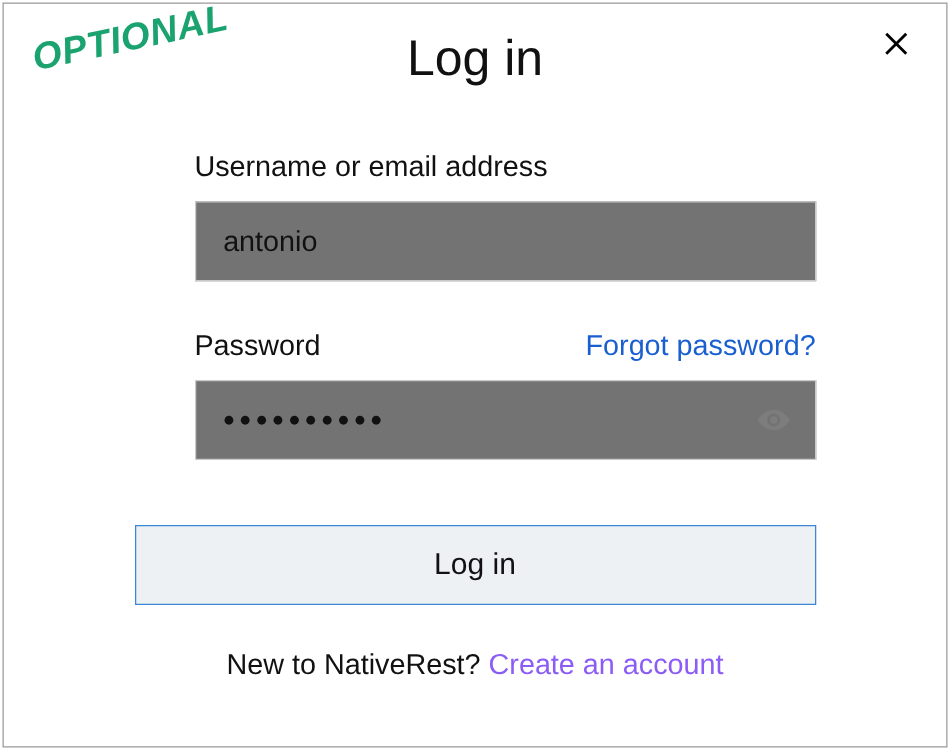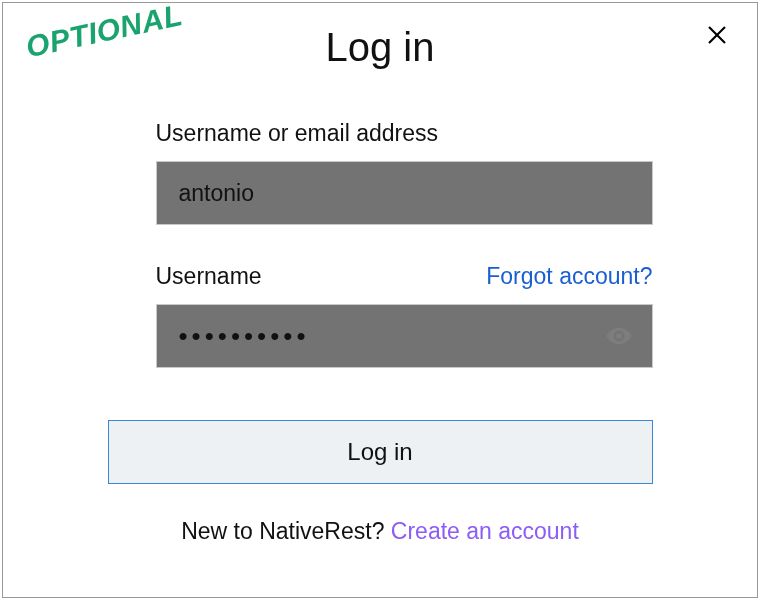--- a/index.html
+++ b/index.html
@@ -184,22 +184,22 @@
 
     <div class="field-group">
       <div class="field-label">Username or email address</div>
       <div class="input-box">
         <input type="text" value="antonio" style="">
       </div>
     </div>
 
     <div class="field-group">
       <div class="label-row">
-        <div class="field-label">Username</div>
-        <a class="forgot-link">Forgot account?</a>
+        <div class="field-label">Password</div>
+        <a class="forgot-link">Forgot password?</a>
       </div>
       <div class="input-box password-wrap">
         <span class="password-dots">••••••••••</span>
         <div class="eye-btn">
           <svg viewBox="0 0 24 24">
             <path d="M12 5C6.5 5 2.3 9.4 1 12c1.3 2.6 5.5 7 11 7s9.7-4.4 11-7c-1.3-2.6-5.5-7-11-7zm0 11.5A4.5 4.5 0 1 1 12 7.5a4.5 4.5 0 0 1 0 9zm0-7a2.5 2.5 0 1 0 0 5 2.5 2.5 0 0 0 0-5z"></path>
           </svg>
         </div>
       </div>
     </div>

